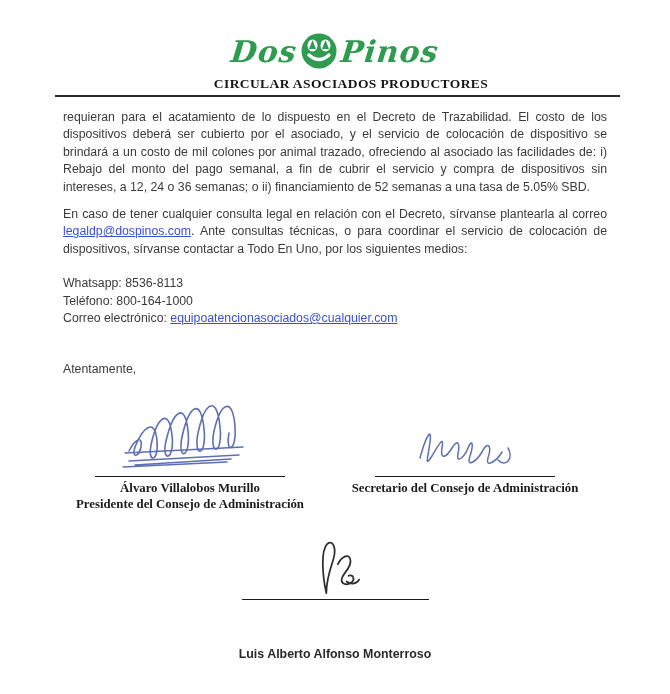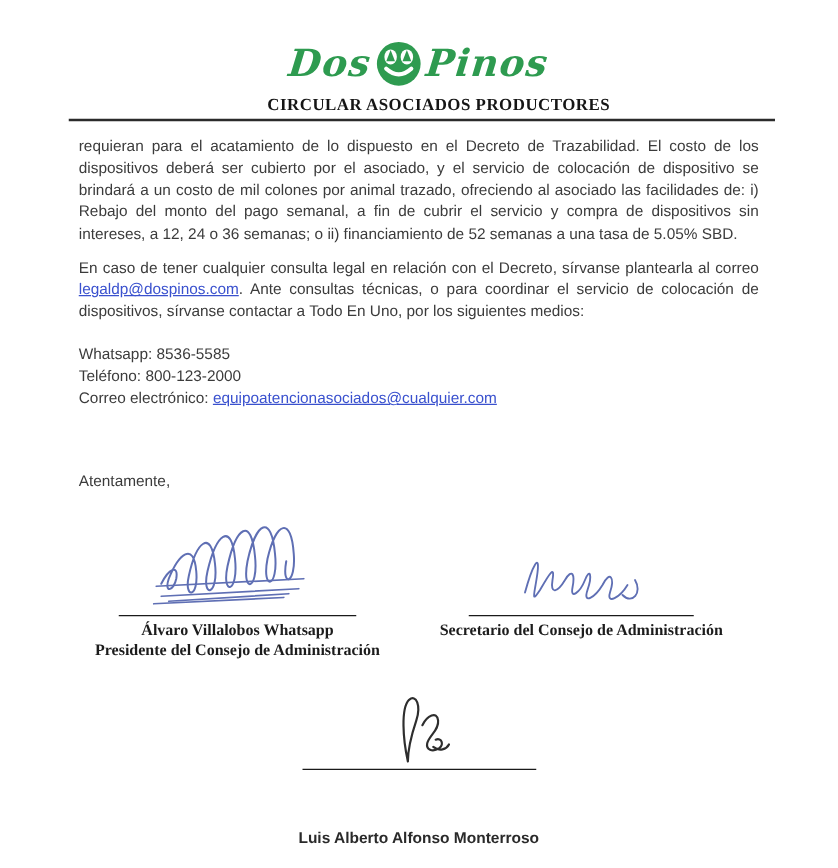--- a/index.html
+++ b/index.html
@@ -21,21 +21,21 @@
   }
   .rule{margin:3px 50px 0 55px;border-top:2px solid #2b2b2b;}
   
   .content{padding:0 63px;text-align:justify;font-size:12.3px;line-height:17.4px;}
   .content p{margin:0;}
   .para1{margin-top:12px !important;}
   .para2{margin-top:10px !important;}
   a.doclink{color:#3a51ce;text-decoration:underline;cursor:pointer;}
   .contact{margin-top:17px;text-align:left;}
   .contact div{white-space:nowrap;}
-  .closing{margin-top:50px;text-align:left;}
+  .closing{margin-top:34px;text-align:left;}
   
   .sig-area{position:relative;height:320px;margin:0 -63px;}
   .sig-block{position:absolute;text-align:center;}
   .sig-left{top:8px;left:40px;width:300px;}
   .sig-right{top:8px;left:315px;width:300px;}
   .sig-bottom{top:160px;left:185px;width:300px;}
   .sig-box{height:87px;display:flex;align-items:flex-end;justify-content:center;}
   .sig-box-sm{height:58px;display:flex;align-items:flex-end;justify-content:center;}
   .sig-line{border-top:1.6px solid #1a1a1a;margin:2px auto 3px;}
   .w190{width:190px;} .w180{width:180px;} .w187{width:187px;}
@@ -67,38 +67,38 @@
     <div class="doc-title">CIRCULAR ASOCIADOS PRODUCTORES</div>
     <div class="rule"></div>
   </div>
 
   <div class="content">
     <p class="para1">requieran para el acatamiento de lo dispuesto en el Decreto de Trazabilidad.  El costo de los dispositivos deberá ser cubierto por el asociado, y el servicio de colocación de dispositivo se brindará a un costo de mil colones por animal trazado, ofreciendo al asociado las facilidades de: i) Rebajo del monto del pago semanal, a fin de cubrir el servicio y compra de dispositivos sin intereses, a 12, 24 o 36 semanas; o ii) financiamiento de 52 semanas a una tasa de 5.05% SBD.</p>
 
     <p class="para2"><span>En caso de tener cualquier consulta legal en relación con el Decreto, sírvanse plantearla al correo </span><a class="doclink">legaldp@dospinos.com</a><span>.  Ante consultas técnicas, o para coordinar el servicio de colocación de dispositivos, sírvanse contactar a Todo En Uno, por los siguientes medios:</span></p>
 
     <div class="contact">
-      <div>Whatsapp: 8536-5585</div>
-      <div>Teléfono: 800-123-2000</div>
+      <div>Whatsapp: 8536-8113</div>
+      <div>Teléfono: 800-164-1000</div>
       <div><span>Correo electrónico: </span><a class="doclink">equipoatencionasociados@cualquier.com</a></div>
     </div>
 
     <div class="closing">Atentamente,</div>
 
     <div class="sig-area">
 
       <div class="sig-block sig-left">
         <div class="sig-box">
           <svg width="150" height="85" viewBox="0 0 150 85">
             <path d="M14,62 C20,50 28,46 26,58 C24,68 16,70 20,58 C28,38 40,28 42,52 C44,74 32,74 36,56 C42,28 54,18 57,46 C60,72 46,74 51,52 C58,22 70,12 73,42 C76,70 62,72 67,48 C74,16 86,8 89,40 C92,68 78,70 83,44 C90,12 102,6 105,38 C108,66 94,68 99,42 C106,12 118,8 120,38 C122,62 110,66 114,44" fill="none" stroke="#5F6FB4" stroke-width="1.6" stroke-linecap="round"></path>
             <path d="M10,64 L128,58 M14,72 L124,66 M8,78 L112,73 M20,76 L116,70" fill="none" stroke="#5F6FB4" stroke-width="1.4" stroke-linecap="round"></path>
           </svg>
         </div>
         <div class="sig-line w190"></div>
-        <div class="sig-name">Álvaro Villalobos Whatsapp</div>
+        <div class="sig-name">Álvaro Villalobos Murillo</div>
         <div class="sig-title">Presidente del Consejo de Administración</div>
       </div>
 
       <div class="sig-block sig-right">
         <div class="sig-box">
           <svg width="115" height="56" viewBox="0 0 115 56">
             <path d="M12,40 C18,18 24,8 22,24 C20,40 16,50 24,38 C32,24 36,18 34,30 C32,42 38,40 44,30 C50,20 52,26 50,36 C48,46 56,40 60,30 C64,20 66,26 62,38 C58,50 68,44 74,34 C80,22 84,28 80,40 C77,50 88,44 94,34 M90,42 C98,50 106,40 100,30" fill="none" stroke="#5F6FB4" stroke-width="1.5" stroke-linecap="round"></path>
           </svg>
         </div>
         <div class="sig-line w180"></div>

